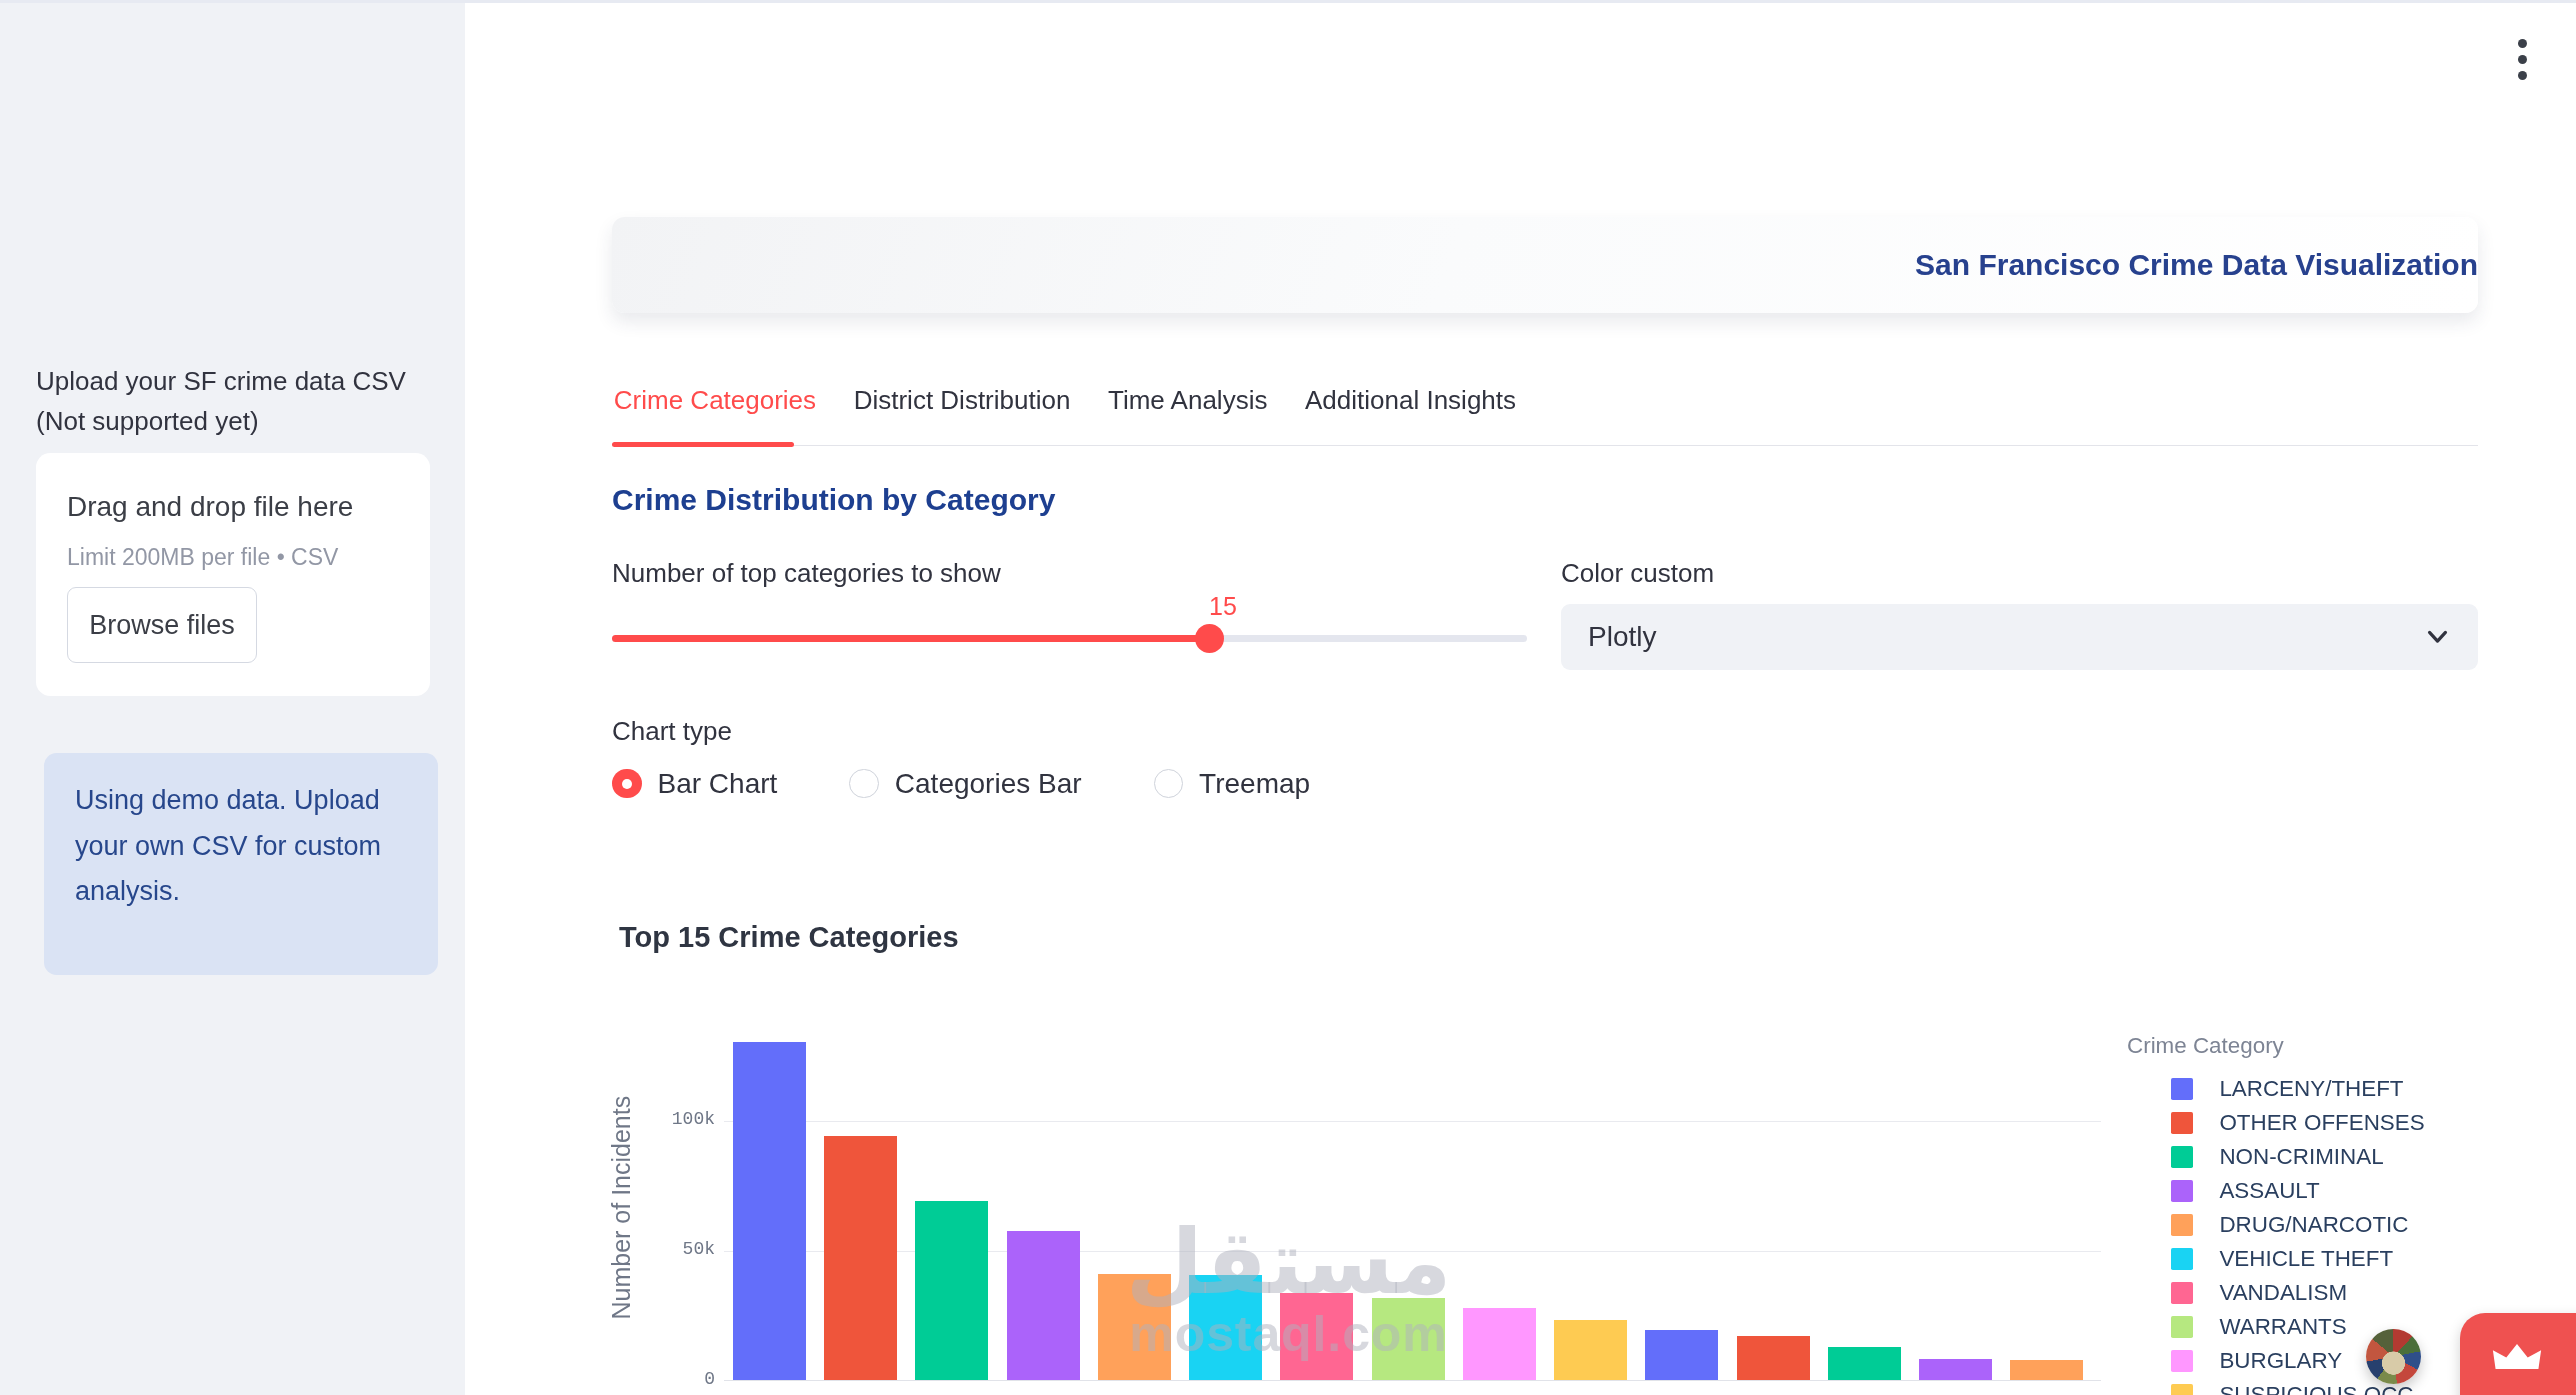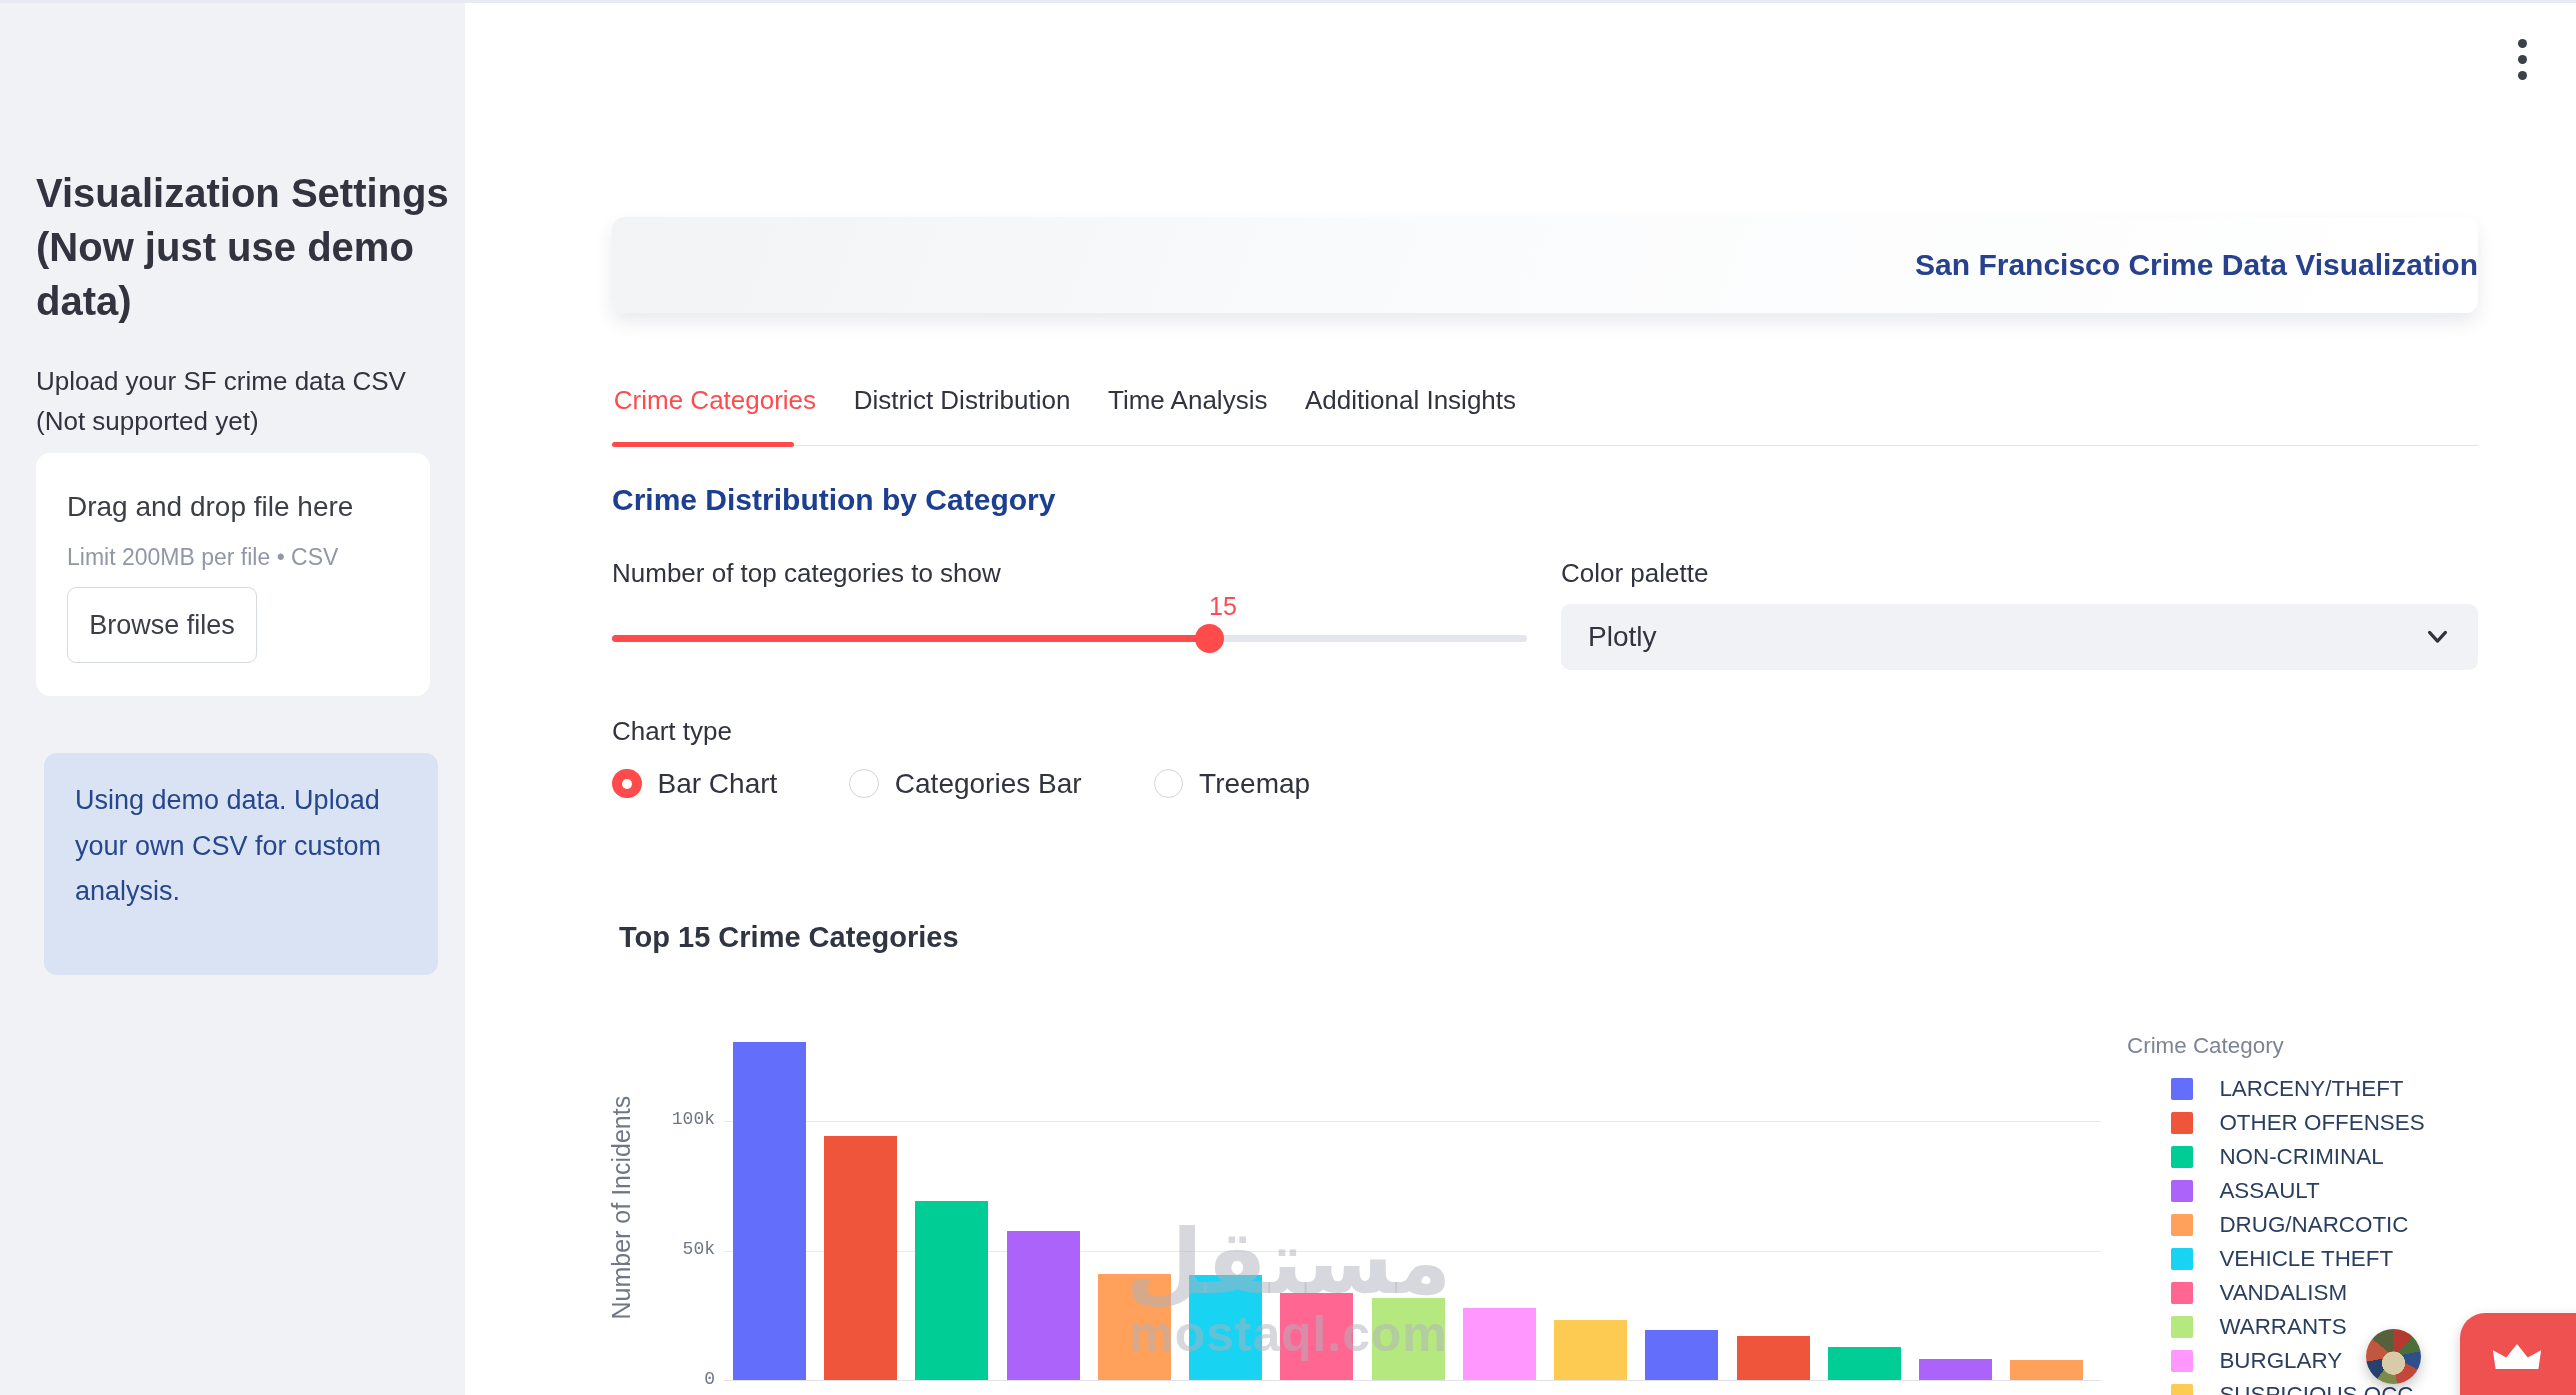--- a/index.html
+++ b/index.html
@@ -111,21 +111,20 @@
     background:#ef5150; border-radius:25px 0 0 0; cursor:pointer;
     box-shadow:0 5.4px 14.3px rgba(0,0,0,0.18); }
   .chat-btn svg { position:absolute; left:32px; top:30px; }
 </style>
 </head>
 <body>
 
 <div class="topline"></div>
 
 <aside class="sidebar">
-  <h1 class="sb-title">Visualization Settings (Now just use demo data)</h1>
   <p class="sb-upload-label">Upload your SF crime data CSV (Not supported yet)</p>
   <div class="uploader-card">
     <div class="dropzone-text">Drag and drop file here</div>
     <div class="limit-text">Limit 200MB per file • CSV</div>
     <div class="browse-btn">Browse files</div>
   </div>
   <div class="info-box">
     <p class="info-text">Using demo data. Upload your own CSV for custom analysis.</p>
   </div>
 </aside>
@@ -153,21 +152,21 @@
 
   <h3 class="section-title">Crime Distribution by Category</h3>
 
   <label class="ctl-label slider-label">Number of top categories to show</label>
   <div class="slider-value">15</div>
   <div class="slider-track">
     <div class="slider-fill"></div>
     <div class="slider-thumb"></div>
   </div>
 
-  <label class="ctl-label palette-label">Color palette</label>
+  <label class="ctl-label palette-label">Color custom</label>
   <div class="select-box">
     <span class="select-value">Plotly</span>
     <span class="select-chevron">
       <svg width="23" height="21.5" viewBox="0 0 26 24">
           <path d="M4 7 L13 17 L22 7" fill="none" stroke="#31333f" stroke-width="3.6" stroke-linecap="round" stroke-linejoin="round"></path>
         </svg>
     </span>
   </div>
 
   <label class="ctl-label charttype-label">Chart type</label>

